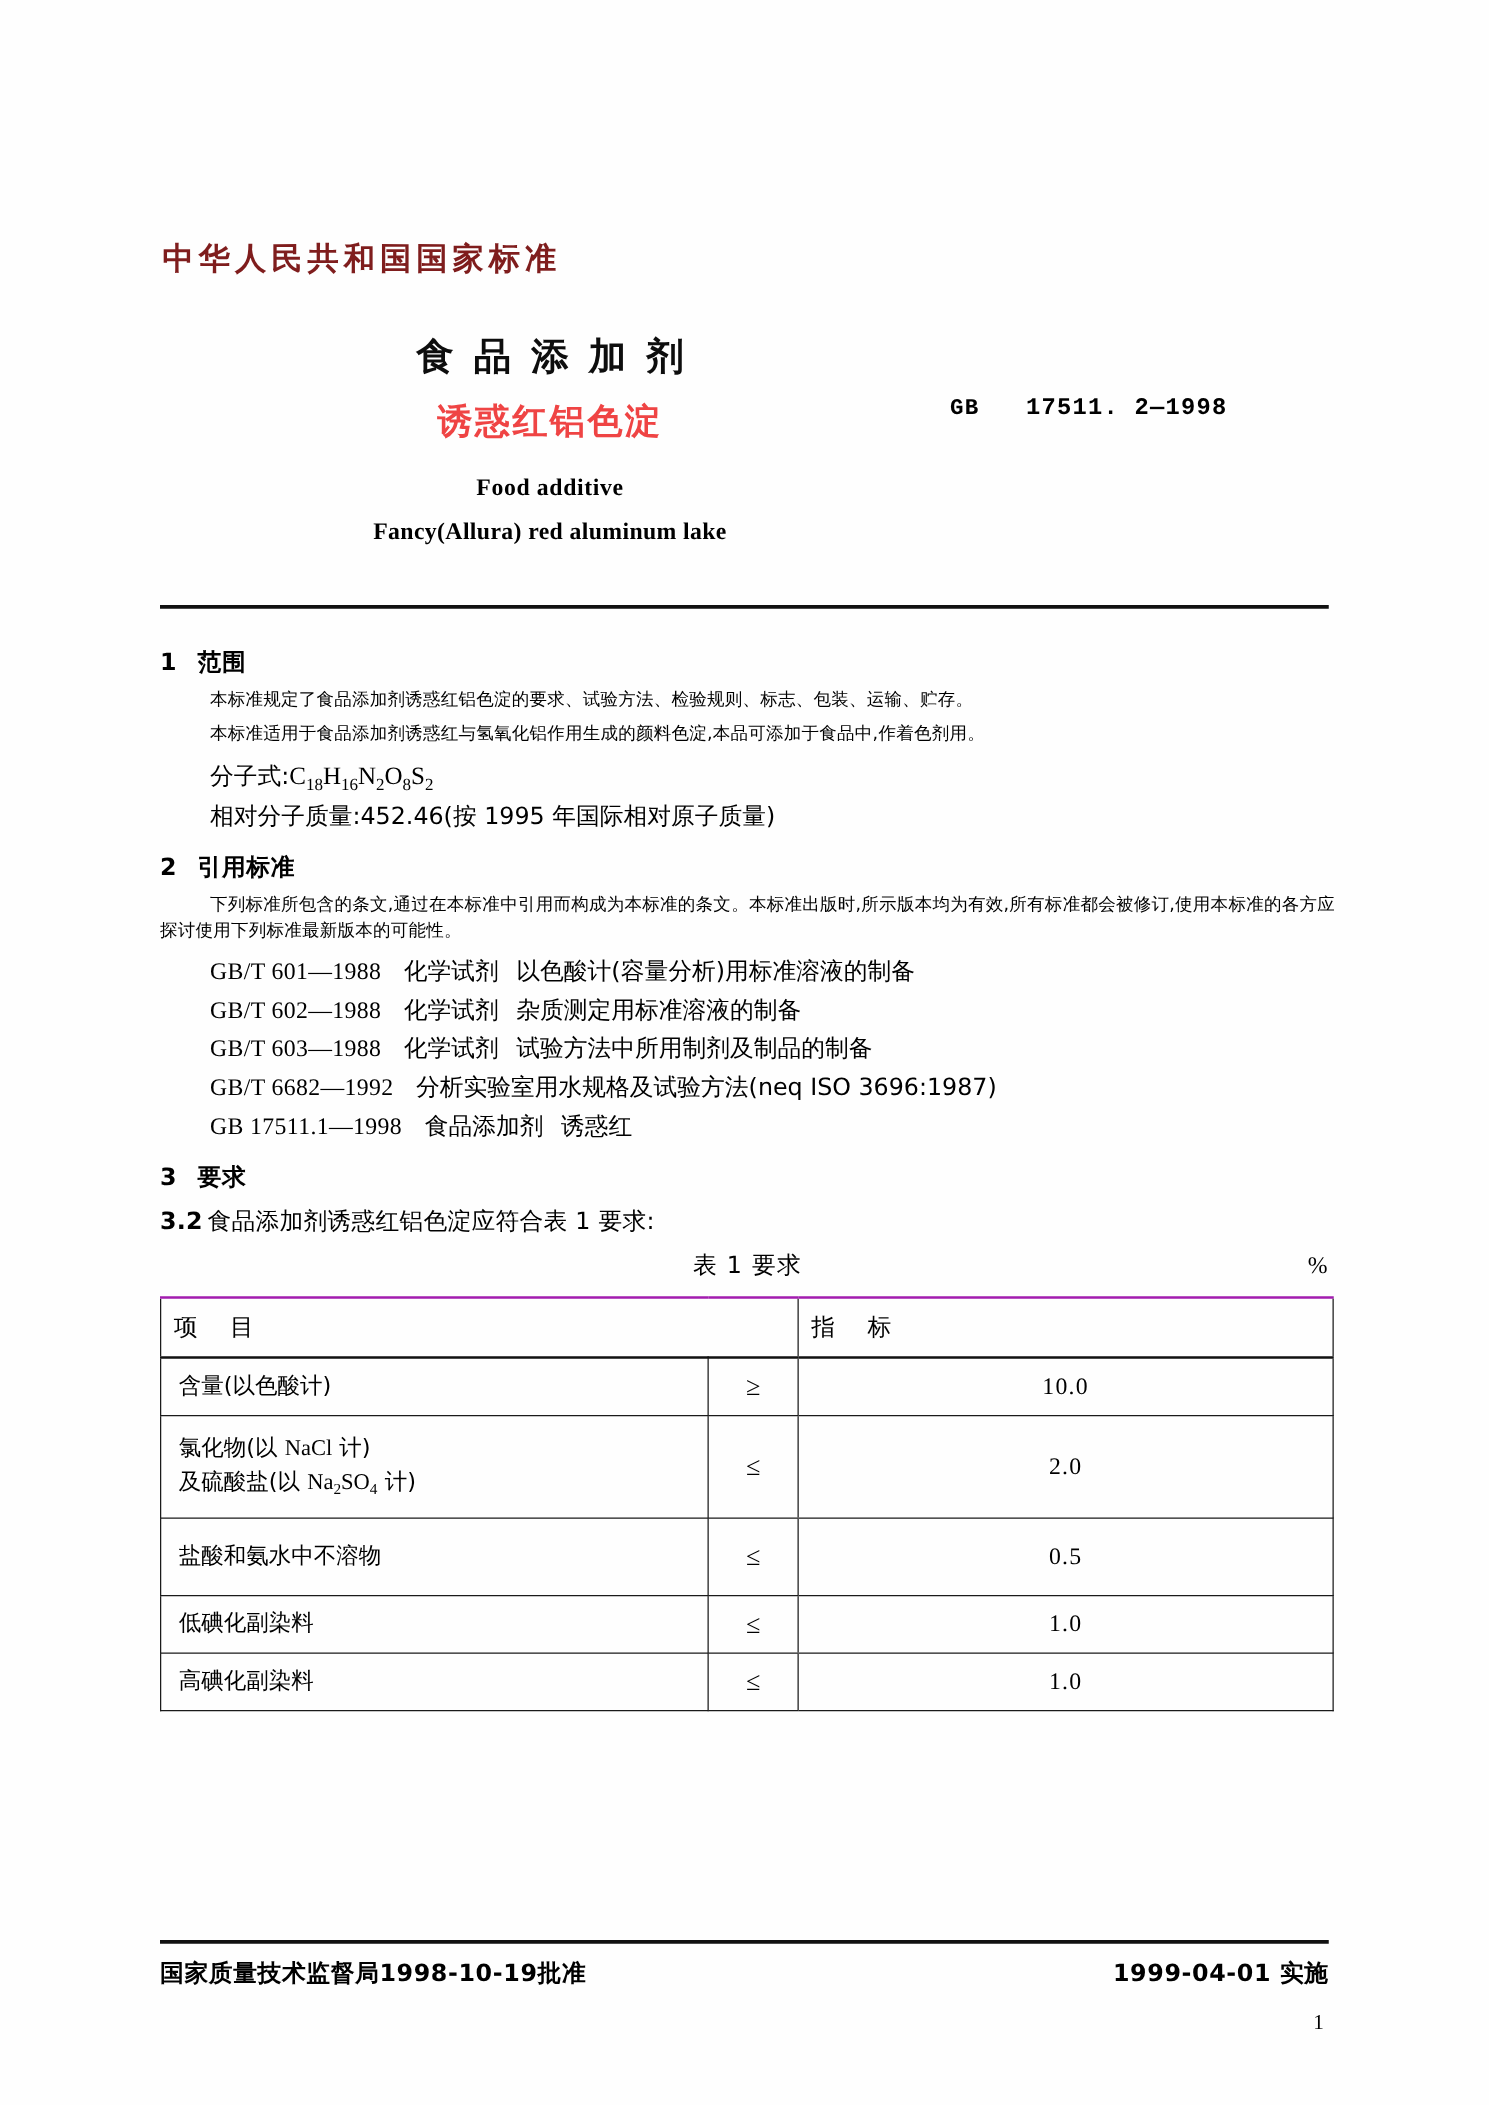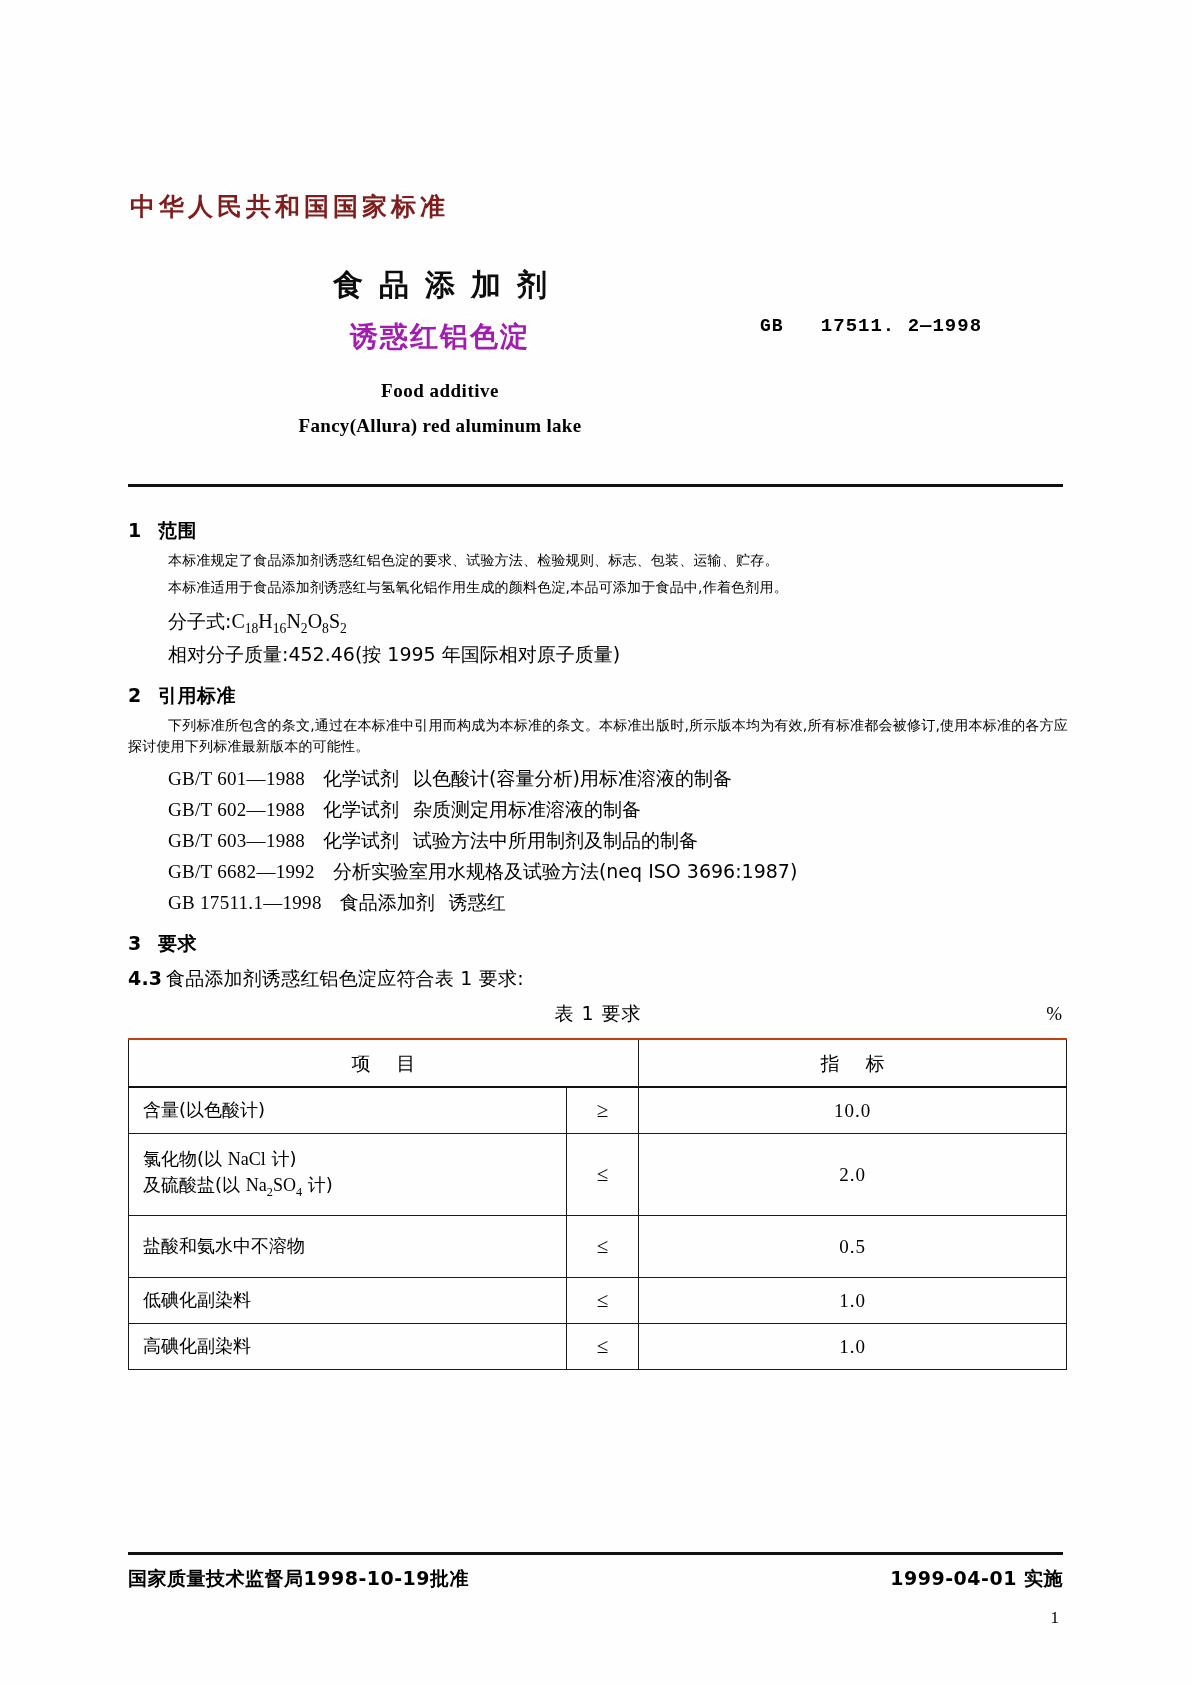--- a/index.html
+++ b/index.html
@@ -53,21 +53,21 @@
     letter-spacing: 16px;
     padding-left: 16px;
     color: #0d0d0d;
   }
   .doc-title-sub {
     font-family: "DejaVu Sans", "Liberation Sans", sans-serif;
     font-weight: bold;
     font-size: 28px;
     letter-spacing: 2px;
     margin-top: 12px;
-    color: #a21caf;
+    color: #ef4444;
   }
 
   .std-number {
     position: absolute;
     left: 760px;
     top: 315px;
     font-family: Liberation Mono, monospace;
     font-size: 19px;
     font-weight: bold;
     letter-spacing: 1px;
@@ -206,24 +206,24 @@
     width: 938px;
     margin-top: 4px;
     table-layout: fixed;
   }
   table.req td, table.req th {
     border: 1px solid #1a1a1a;
     font-weight: normal;
     padding: 0;
   }
   table.req .hdr td {
-    border-top: 2px solid #c2410c;
+    border-top: 2px solid #a21caf;
     border-bottom: 2px solid #111;
     height: 46px;
-    text-align: center;
+    text-align: left;
     font-family: "DejaVu Sans", "Liberation Sans", sans-serif;
     font-size: 19px;
     letter-spacing: 10px;
     padding-left: 10px;
   }
   table.req td.item {
     padding-left: 14px;
     font-family: "DejaVu Sans", "Liberation Sans", sans-serif;
     font-size: 18px;
     line-height: 1.45;
@@ -340,21 +340,21 @@
     </div>
     <div class="ref-line">
       <span class="code">GB 17511.1—1998</span><span class="gap"></span><span>食品添加剂</span><span class="gap2"></span><span>诱惑红</span>
     </div>
 
     <div class="sec-head">
       <span class="num">3</span><span>要求</span>
     </div>
 
     <div class="clause">
-      <span class="cnum">4.3</span><span>食品添加剂诱惑红铝色淀应符合表 1 要求:</span>
+      <span class="cnum">3.2</span><span>食品添加剂诱惑红铝色淀应符合表 1 要求:</span>
     </div>
 
     <div class="table-caption-row">
       <div class="table-caption">表 1  要求</div>
       <div class="table-unit">%</div>
     </div>
 
     <table class="req">
       <colgroup>
         <col style="width:438px">

